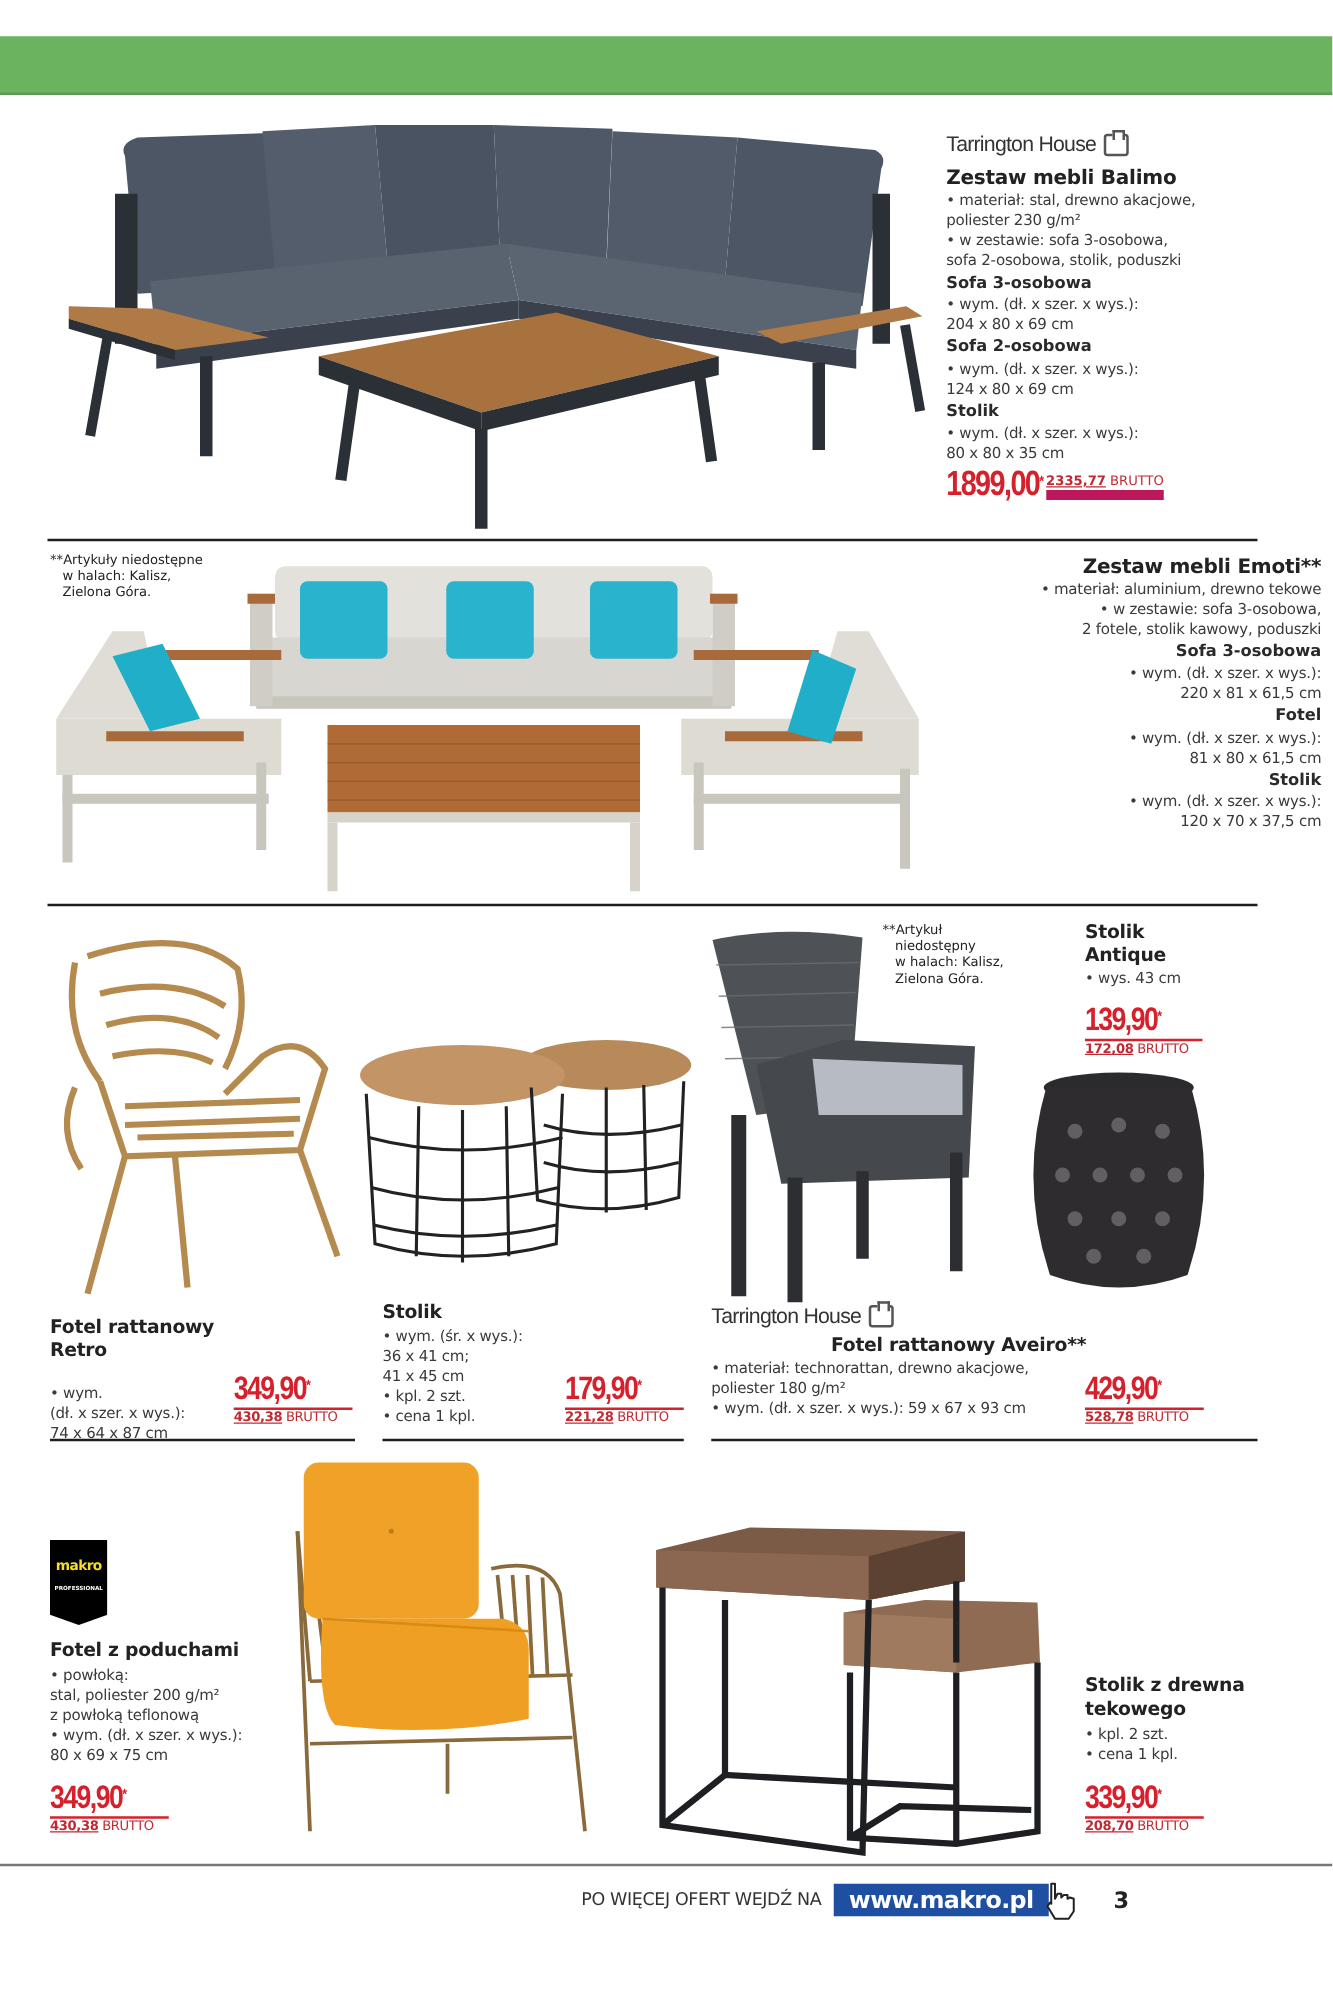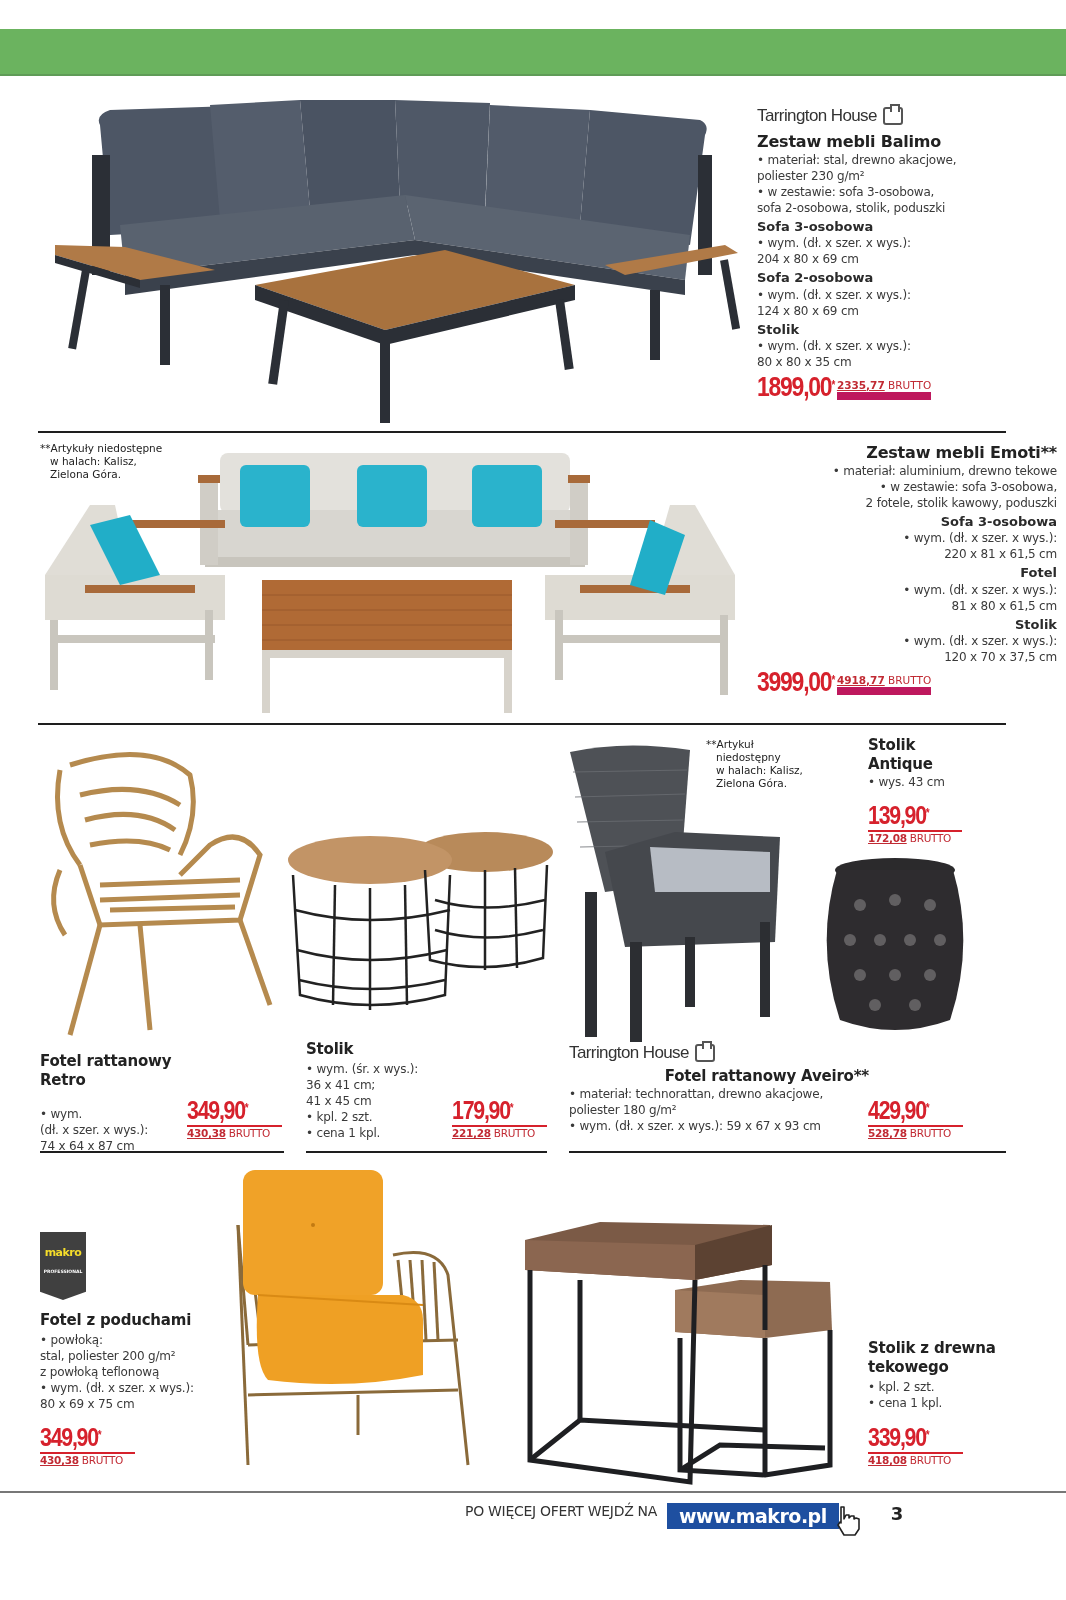--- a/index.html
+++ b/index.html
@@ -26,21 +26,21 @@
   .price-rule { height: 2px; background: #d6212c; margin-top: 2px; }
   .brutto { font-family: "DejaVu Sans", sans-serif; font-size: 10.5px; color: #c12a33; letter-spacing: -0.3px; white-space: nowrap; }
   .brutto b { font-weight: bold; text-decoration: underline; }
   .inline-brutto { font-family: "DejaVu Sans", sans-serif; font-size: 10.5px; color: #c12a33; border-bottom: 8px solid #be185d; padding-bottom: 1px; margin-left: 4px; }
   .inline-brutto b { font-weight: bold; text-decoration: underline; }
 
   .img { position: absolute; }
   .footer-text { font-family: "DejaVu Sans", sans-serif; font-size: 14px; color: #333; letter-spacing: -0.3px; }
   .url-box { background: #1e4fa0; color: #fff; font-family: "DejaVu Sans", sans-serif; font-weight: bold; font-size: 19px; padding: 2px 12px; letter-spacing: -0.5px; }
   .page-num { font-family: "DejaVu Sans", sans-serif; font-size: 18px; font-weight: bold; color: #222; }
-  .makro-logo { background: #404040; width: 46px; height: 68px; clip-path: polygon(0 0,100% 0,100% 88%,50% 100%,0 88%); display: flex; flex-direction: column; align-items: center; padding-top: 14px; gap: 10px; }
+  .makro-logo { background: #000000; width: 46px; height: 68px; clip-path: polygon(0 0,100% 0,100% 88%,50% 100%,0 88%); display: flex; flex-direction: column; align-items: center; padding-top: 14px; gap: 10px; }
   .makro-logo .m1 { color: #f5dd2a; font-weight: bold; font-size: 11px; font-family: "DejaVu Sans", sans-serif; letter-spacing: -0.5px; }
   .makro-logo .m2 { color: #fff; font-size: 4.5px; font-weight: bold; font-family: "DejaVu Sans", sans-serif; }
 </style>
 </head>
 <body>
 
 <div class="green-band"></div>
 
 <div class="img" style="left:50px;top:95px;width:690px;height:330px;">
   <svg width="690" height="330" viewBox="0 0 690 330">
@@ -164,24 +164,20 @@
   <div class="spec">2 fotele, stolik kawowy, poduszki</div>
   <div class="subtitle">Sofa 3-osobowa</div>
   <div class="spec">• wym. (dł. x szer. x wys.):</div>
   <div class="spec">220 x 81 x 61,5 cm</div>
   <div class="subtitle">Fotel</div>
   <div class="spec">• wym. (dł. x szer. x wys.):</div>
   <div class="spec">81 x 80 x 61,5 cm</div>
   <div class="subtitle">Stolik</div>
   <div class="spec">• wym. (dł. x szer. x wys.):</div>
   <div class="spec">120 x 70 x 37,5 cm</div>
-  <div style="display:flex;align-items:flex-end;margin-top:4px;">
-    <span class="price" style="font-size:28px;"><span>3999,00</span><sup>*</sup></span>
-    <span class="inline-brutto" style="margin-left:-14px;"><b>4918,77</b> <span>BRUTTO</span></span>
-  </div>
 </div>
 
 <div class="rule" style="left:38px;top:723px;width:968px;"></div>
 
 <div class="img" style="left:40px;top:745px;width:240px;height:300px;">
   <svg width="240" height="300" viewBox="0 0 240 300">
     <g fill="none" stroke="#b58a4e" stroke-width="5">
       <path d="M30 20 Q110 -5 150 30 Q160 70 140 110"></path>
       <path d="M20 25 Q10 80 40 120"></path>
       <path d="M40 50 Q100 35 140 60"></path>
@@ -386,26 +382,26 @@
 
 <div class="abs" style="left:868px;top:1339px;width:140px;">
   <div class="title">Stolik z drewna</div>
   <div class="title">tekowego</div>
   <div class="spec" style="margin-top:2px;">• kpl. 2 szt.</div>
   <div class="spec">• cena 1 kpl.</div>
 </div>
 <div class="price-block" style="left:868px;top:1424px;width:95px;">
   <span class="price"><span>339,90</span><sup>*</sup></span>
   <div class="price-rule"></div>
-  <div class="brutto"><b>418,08</b> <span>BRUTTO</span></div>
+  <div class="brutto"><b>208,70</b> <span>BRUTTO</span></div>
 </div>
 
 <div class="rule" style="left:0;top:1491px;width:1066px;height:2px;background:#777;"></div>
 
-<div class="abs" style="left:465px;top:1503px;display:flex;align-items:flex-start;gap:10px;">
+<div class="abs" style="left:465px;top:1503px;display:flex;align-items:center;gap:10px;">
   <span class="footer-text">PO WIĘCEJ OFERT WEJDŹ NA</span>
   <a class="url-box">www.makro.pl</a>
   <span style="display:inline-block;width:34px;height:34px;margin-left:-16px;">
     <svg width="34" height="34" viewBox="0 0 34 34">
       <path d="M8 4 L11 4 L11 16 L13 12 L16 12 L16 15 L18 13 L21 13 L21 16 L23 15 L26 16 L26 26 L22 32 L11 32 L5 22 L7 19 L8 20 Z" fill="#fff" stroke="#222" stroke-width="1.6" stroke-linejoin="round"></path>
     </svg>
   </span>
   <span class="page-num" style="margin-left:14px;">3</span>
 </div>
 

